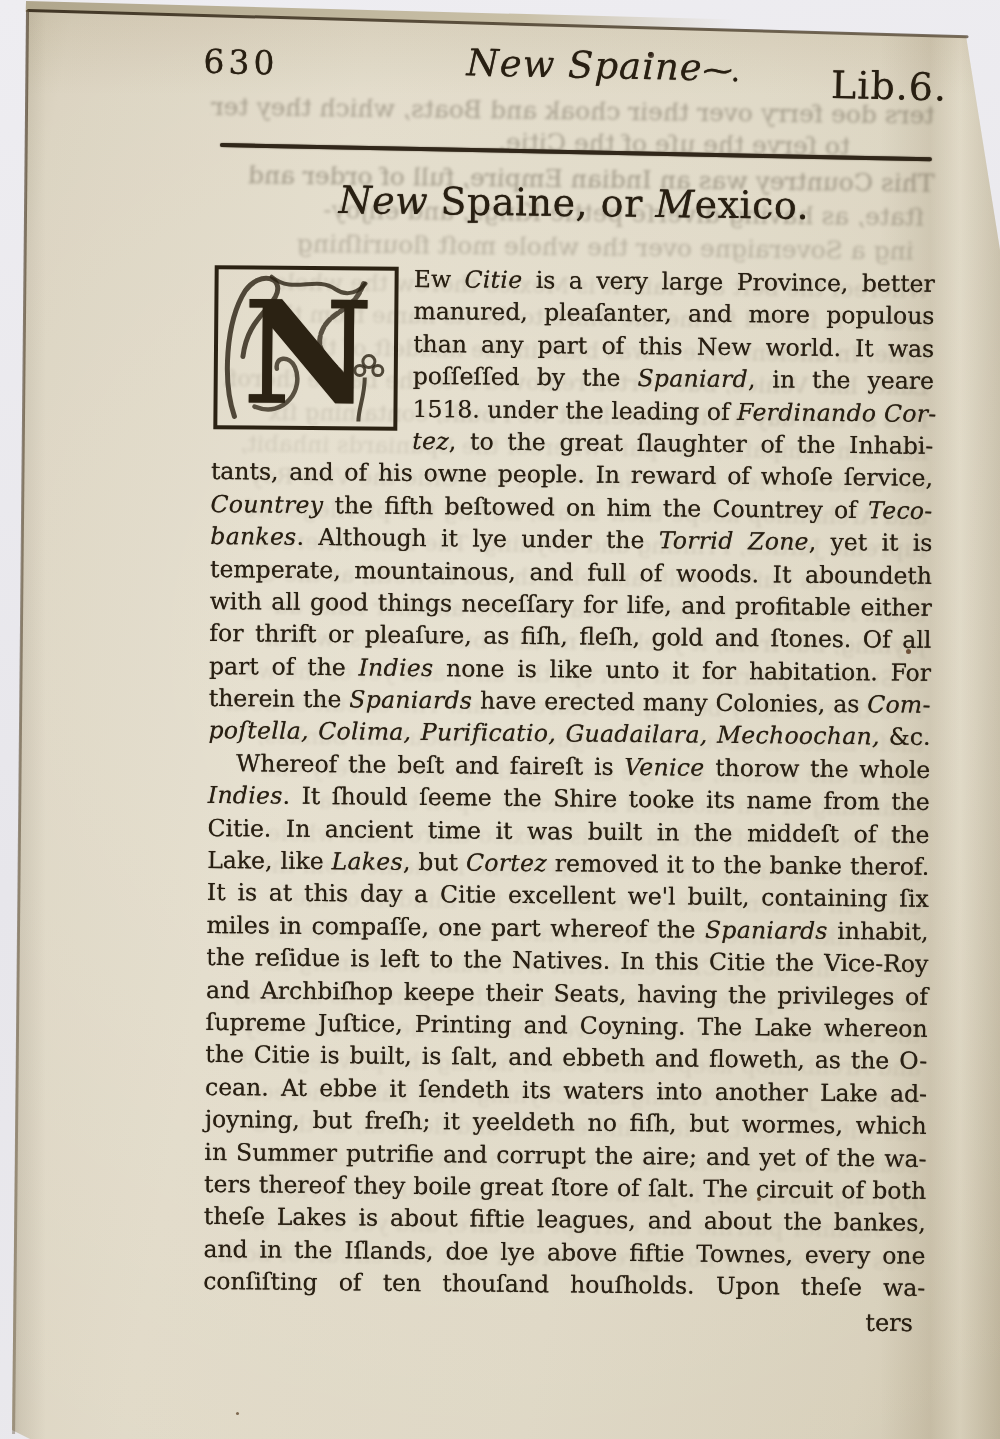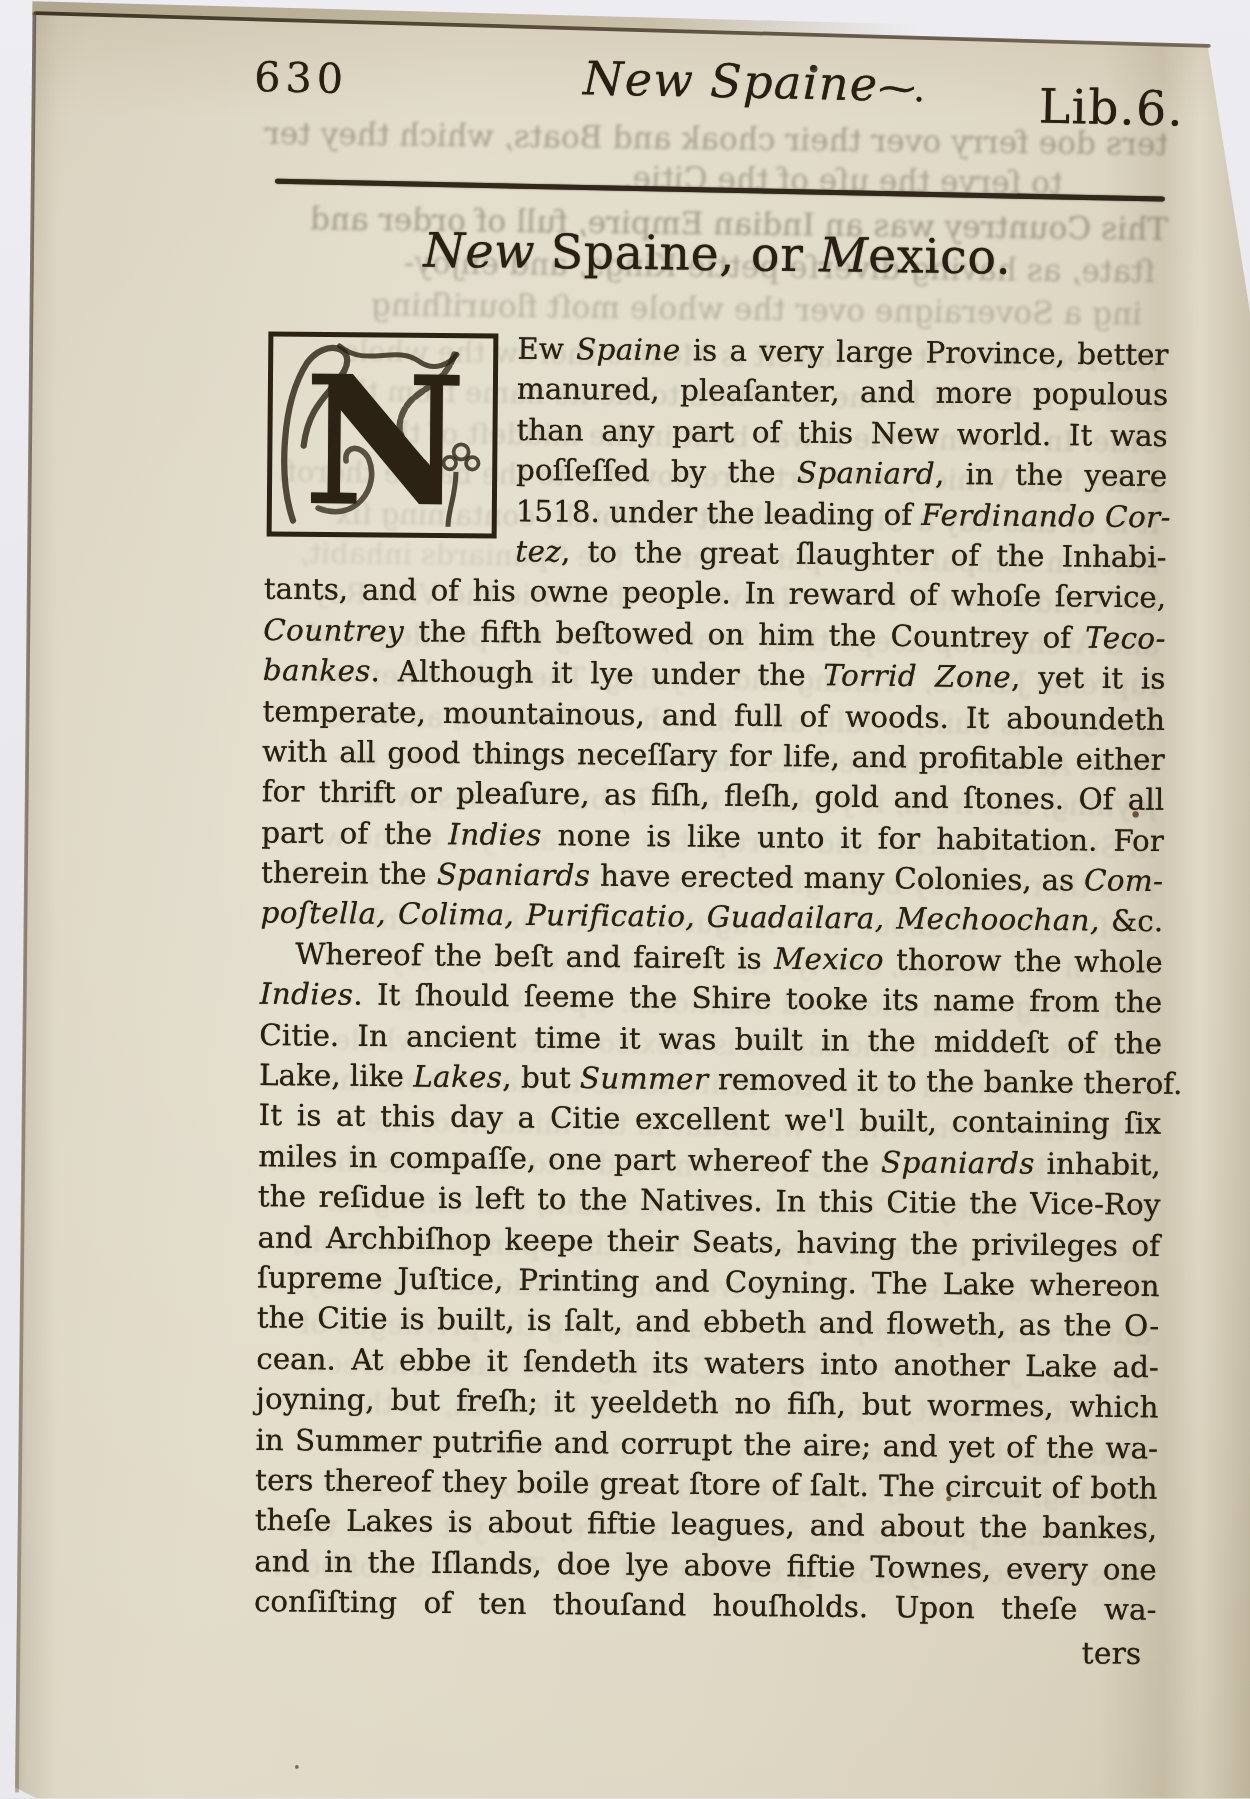--- a/index.html
+++ b/index.html
@@ -116,39 +116,39 @@
           <path d="M58,12 C80,30 102,10 122,24 C134,32 146,26 152,18" fill="none" stroke="#2b2213" stroke-width="4" opacity="0.8" stroke-linecap="round"></path>
           <path d="M152,112 C152,132 146,142 146,156" fill="none" stroke="#2b2213" stroke-width="4" opacity="0.8"></path>
           <circle cx="156" cy="96" r="6" fill="none" stroke="#2b2213" stroke-width="3" opacity="0.8"></circle>
           <circle cx="147" cy="105" r="5" fill="none" stroke="#2b2213" stroke-width="3" opacity="0.8"></circle>
           <circle cx="165" cy="105" r="5" fill="none" stroke="#2b2213" stroke-width="3" opacity="0.8"></circle>
           <text x="95" y="138" font-family="DejaVu Serif, Liberation Serif, serif" font-size="142" font-weight="bold" text-anchor="middle" fill="#2b2213">N</text>
         </svg>
       </div>
 
       <div class="bodytext" id="bodytext">
-          <div class="line wrapline">Ew <i>Spaine</i> is a very large Province, better</div>
+          <div class="line wrapline">Ew <i>Citie</i> is a very large Province, better</div>
           <div class="line wrapline">manured, pleaſanter, and more populous</div>
           <div class="line wrapline">than any part of this New world. It was</div>
           <div class="line wrapline">poſſeſſed by the <i>Spaniard</i>, in the yeare</div>
           <div class="line wrapline">1518. under the leading of <i>Ferdinando Cor-</i></div>
           <div class="line wrapline"><i>tez</i>, to the great ſlaughter of the Inhabi-</div>
           <div class="line">tants, and of his owne people. In reward of whoſe ſervice,</div>
           <div class="line"><i>Countrey</i> the fifth beſtowed on him the Countrey of <i>Teco-</i></div>
           <div class="line"><i>bankes</i>. Although it lye under the <i>Torrid Zone</i>, yet it is</div>
           <div class="line">temperate, mountainous, and full of woods. It aboundeth</div>
           <div class="line">with all good things neceſſary for life, and profitable either</div>
           <div class="line">for thrift or pleaſure, as fiſh, fleſh, gold and ſtones. Of all</div>
           <div class="line">part of the <i>Indies</i> none is like unto it for habitation. For</div>
           <div class="line">therein the <i>Spaniards</i> have erected many Colonies, as <i>Com-</i></div>
           <div class="line"><i>poſtella, Colima, Purificatio, Guadailara, Mechoochan,</i> &amp;c.</div>
-          <div class="line" style="text-indent: 28px;">Whereof the beſt and faireſt is <i>Mexico</i> thorow the whole</div>
+          <div class="line" style="text-indent: 28px;">Whereof the beſt and faireſt is <i>Venice</i> thorow the whole</div>
           <div class="line"><i>Indies</i>. It ſhould ſeeme the Shire tooke its name from the</div>
           <div class="line">Citie. In ancient time it was built in the middeſt of the</div>
-          <div class="line">Lake, like <i>Lakes</i>, but <i>Summer</i> removed it to the banke therof.</div>
+          <div class="line">Lake, like <i>Lakes</i>, but <i>Cortez</i> removed it to the banke therof.</div>
           <div class="line">It is at this day a Citie excellent we'l built, containing ſix</div>
           <div class="line">miles in compaſſe, one part whereof the <i>Spaniards</i> inhabit,</div>
           <div class="line">the reſidue is left to the Natives. In this Citie the Vice-Roy</div>
           <div class="line">and Archbiſhop keepe their Seats, having the privileges of</div>
           <div class="line">ſupreme Juſtice, Printing and Coyning. The Lake whereon</div>
           <div class="line">the Citie is built, is ſalt, and ebbeth and floweth, as the O-</div>
           <div class="line">cean. At ebbe it ſendeth its waters into another Lake ad-</div>
           <div class="line">joyning, but freſh; it yeeldeth no fiſh, but wormes, which</div>
           <div class="line">in Summer putrifie and corrupt the aire; and yet of the wa-</div>
           <div class="line">ters thereof they boile great ſtore of ſalt. The circuit of both</div>

